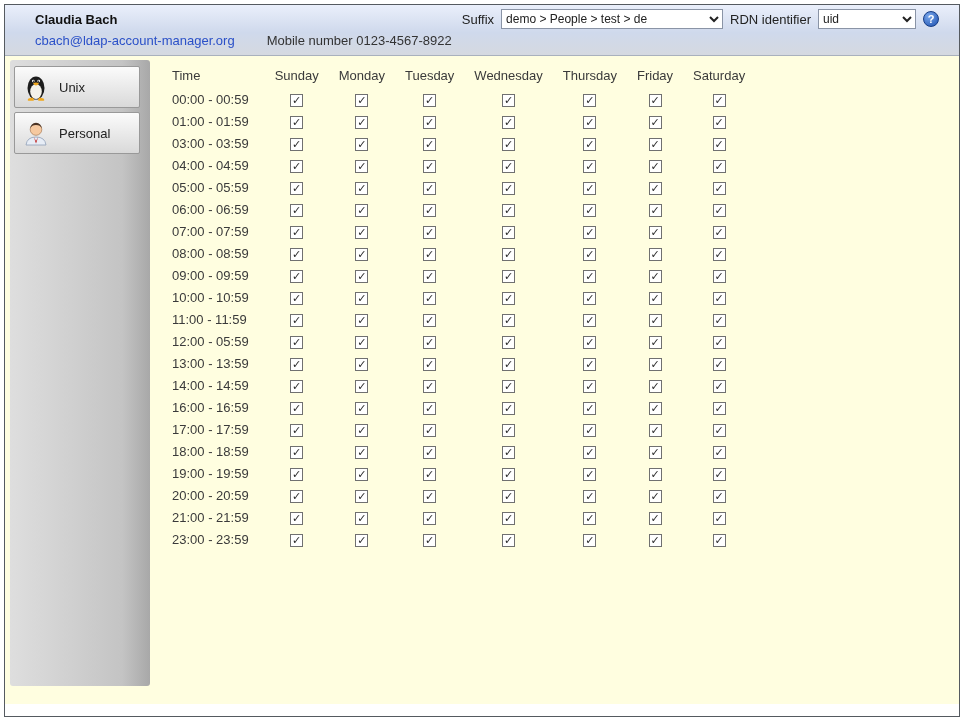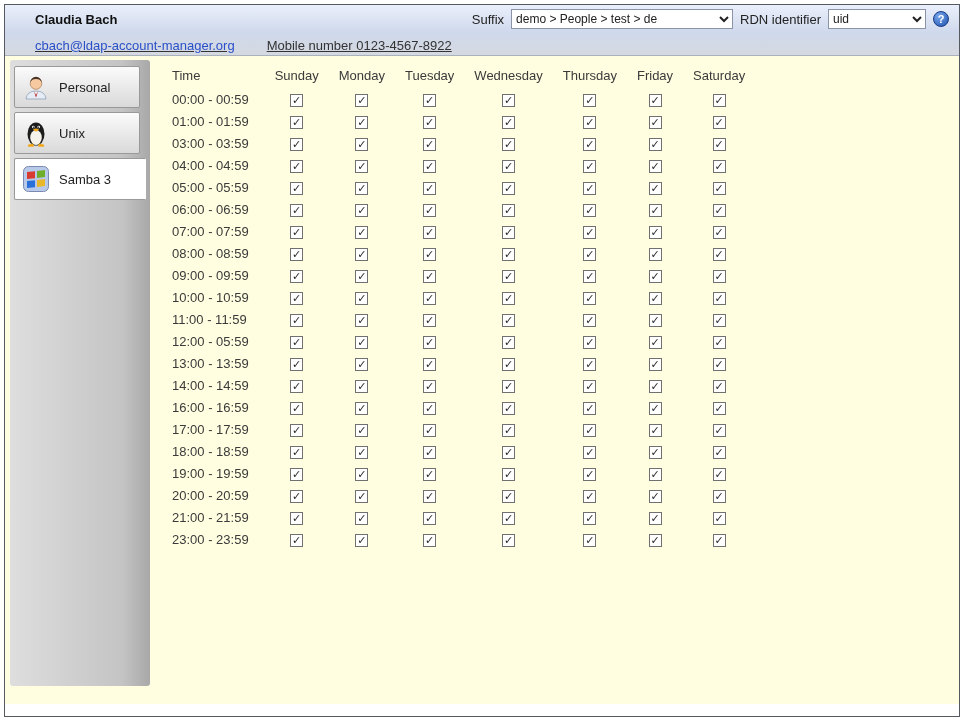--- a/index.html
+++ b/index.html
@@ -25,21 +25,21 @@
   
   .header {
     background: linear-gradient(#eaeffb 0%, #cfd9ec 55%, #d5d9e0 100%);
     border-bottom: 1px solid #a9b1bd;
     flex: 0 0 auto;
   }
   .header-row1 {
     height: 28px;
     display: flex;
     align-items: center;
-    padding: 0 10px 0 30px;
+    padding: 0 20px 0 30px;
   }
   .user-name { font-weight: bold; color: #111; }
   .header-right {
     margin-left: auto;
     display: flex;
     align-items: center;
     gap: 7px;
   }
   .hdr-label { color: #222; }
   select {
@@ -61,23 +61,22 @@
     font-size: 11px;
     display: inline-flex;
     align-items: center;
     justify-content: center;
     cursor: pointer;
     border: 1px solid #163d86;
   }
   .header-row2 {
     height: 22px;
     display: flex;
-    align-items: flex-end;
+    align-items: flex-start;
     padding: 0 10px 2px 30px;
-    text-decoration: underline;
   }
   .email-link { color: #2a50c8; text-decoration: none; }
   .info-item { color: #333; }
   .header-row2 .info-item.phone { margin-left: 45px; }
   .header-row2 .info-item.mobile { margin-left: 32px; }
 
   
   .content {
     flex: 1 1 auto;
     display: flex;
@@ -198,58 +197,44 @@
       <a href="#" class="email-link">cbach@ldap-account-manager.org</a>
       <span class="info-item mobile">Mobile number 0123-4567-8922</span>
     </div>
   </div>
 
   <div class="content">
 
     <div class="sidebar">
       <div class="tab">
         <span class="tab-icon">
-          <svg width="26" height="26" viewBox="0 0 26 26">
-            <path d="M3 25 q1 -8 10 -8 q9 0 10 8z" fill="#e7edf6" stroke="#90a0b8" stroke-width="0.8"></path>
-            <path d="M11 17 l2 4 l2 -4 l-1.2 4.5 l-0.8 2 l-0.8 -2z" fill="#c23232"></path>
-            <circle cx="13" cy="9.5" r="5.8" fill="#f6c9a0" stroke="#9a6a42" stroke-width="0.6"></circle>
-            <path d="M7.2 8.5 a5.8 5.8 0 0 1 11.6 0 q-1.4 -3.4 -5.8 -3.4 q-4.4 0 -5.8 3.4z" fill="#4a3425"></path>
-          </svg>
-        </span>
-        <span class="tab-label">Personal</span>
-      </div>
-      <div class="tab">
-        <span class="tab-icon">
           <svg width="24" height="28" viewBox="0 0 24 28">
             <ellipse cx="12" cy="15" rx="8.5" ry="11.5" fill="#1c1c1c"></ellipse>
             <ellipse cx="12" cy="18.5" rx="5.8" ry="7.5" fill="#f4f2ea"></ellipse>
             <circle cx="9.3" cy="8" r="1.3" fill="#ffffff"></circle>
               <circle cx="14.7" cy="8" r="1.3" fill="#ffffff"></circle>
             <circle cx="9.5" cy="8.2" r="0.6" fill="#000000"></circle>
               <circle cx="14.5" cy="8.2" r="0.6" fill="#000000"></circle>
             <path d="M9 10.2 q3 -1.6 6 0 q-1.5 2.4 -3 2.4 q-1.5 0 -3 -2.4z" fill="#f0a81e"></path>
             <path d="M4.5 25.5 q-2 2.3 1 2.3 l4.2 0 q1 -2 -1.2 -3.2z" fill="#f0a81e"></path>
             <path d="M19.5 25.5 q2 2.3 -1 2.3 l-4.2 0 q-1 -2 1.2 -3.2z" fill="#f0a81e"></path>
           </svg>
         </span>
         <span class="tab-label">Unix</span>
       </div>
-      <div class="tab active">
+      <div class="tab">
         <span class="tab-icon">
           <svg width="26" height="26" viewBox="0 0 26 26">
-            <rect x="0.5" y="0.5" width="25" height="25" rx="5" fill="#b9c9e9" stroke="#7a8ab0"></rect>
-            <g transform="translate(4,6) skewY(-6)">
-              <rect x="0" y="0" width="8" height="7" fill="#d83b2f"></rect>
-              <rect x="10" y="0" width="8" height="7" fill="#6fae2a"></rect>
-              <rect x="0" y="9" width="8" height="7" fill="#2a6fd8"></rect>
-              <rect x="10" y="9" width="8" height="7" fill="#e8b82a"></rect>
-            </g>
+            <path d="M3 25 q1 -8 10 -8 q9 0 10 8z" fill="#e7edf6" stroke="#90a0b8" stroke-width="0.8"></path>
+            <path d="M11 17 l2 4 l2 -4 l-1.2 4.5 l-0.8 2 l-0.8 -2z" fill="#c23232"></path>
+            <circle cx="13" cy="9.5" r="5.8" fill="#f6c9a0" stroke="#9a6a42" stroke-width="0.6"></circle>
+            <path d="M7.2 8.5 a5.8 5.8 0 0 1 11.6 0 q-1.4 -3.4 -5.8 -3.4 q-4.4 0 -5.8 3.4z" fill="#4a3425"></path>
           </svg>
         </span>
-        <span class="tab-label">Samba 3</span>
+        <span class="tab-label">Personal</span>
       </div>
     </div>
 
     <div class="main">
       <table class="schedule">
         <thead>
           <tr>
             <th class="time-head">Time</th>
             <th>Sunday</th>
             <th>Monday</th>

